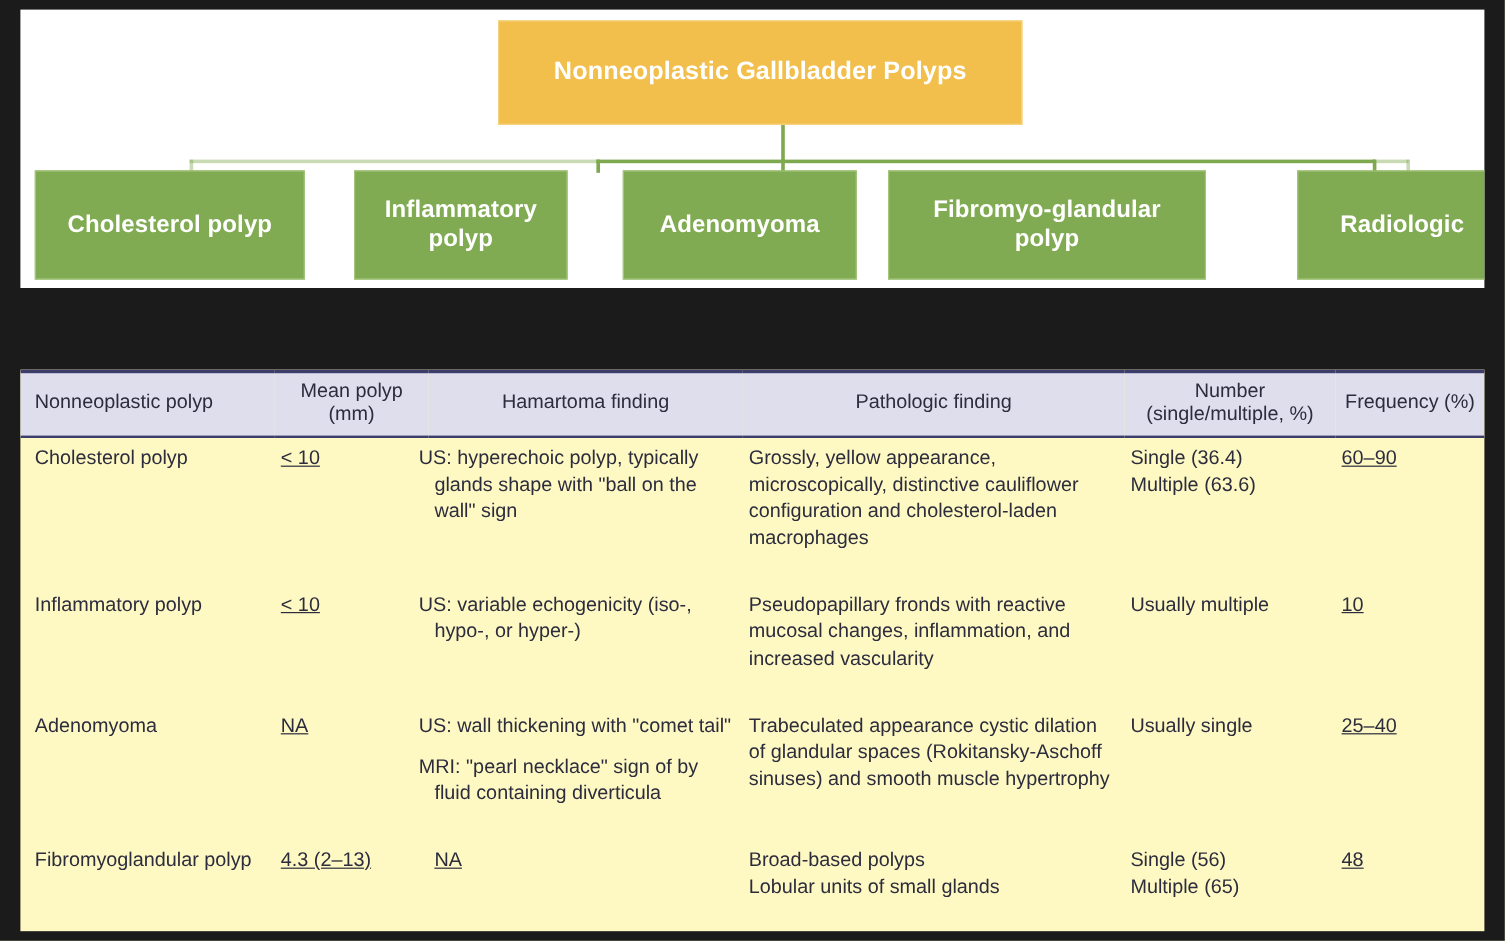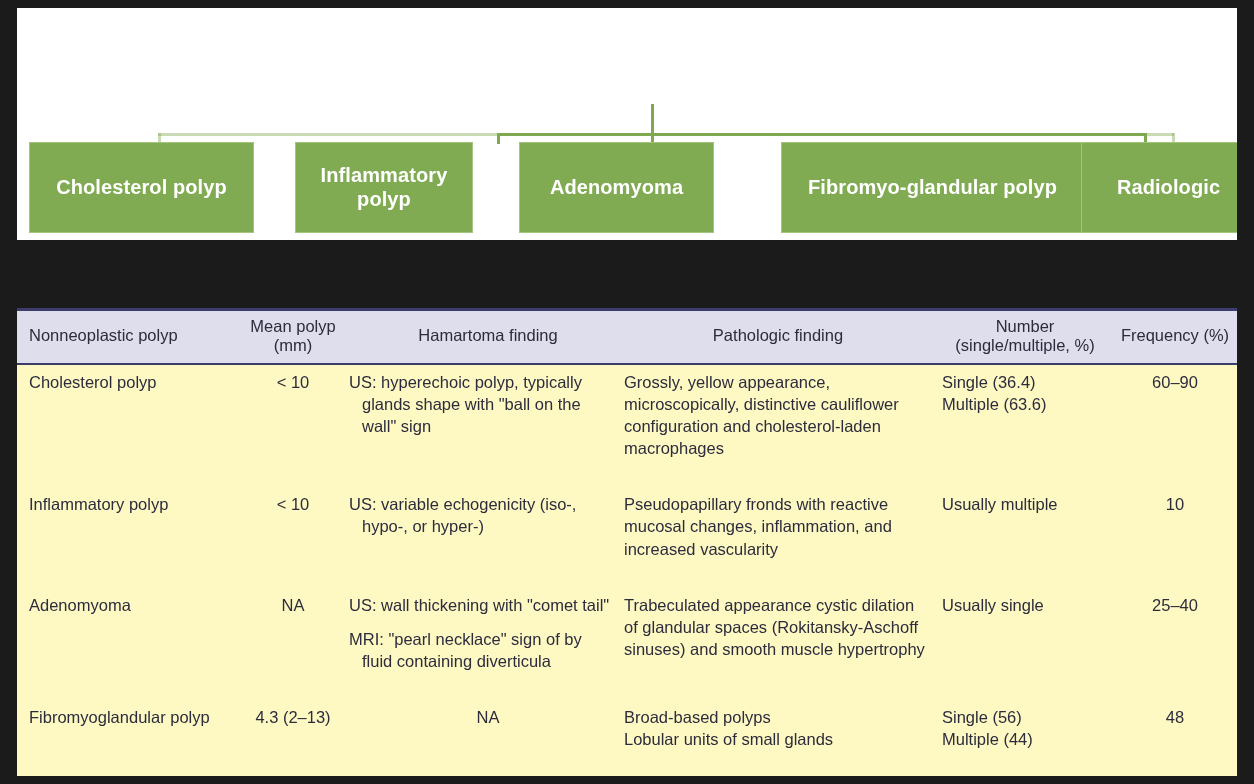--- a/index.html
+++ b/index.html
@@ -42,21 +42,21 @@
     top:134px; height:91px;
     background:#81ab52;
     border:1px solid #a3c57c;
     font-size:20px;
     font-weight:600;
     padding:0 8px;
   }
   #leaf-0{ left:12px;  width:225px; }
   #leaf-1{ left:278px; width:178px; }
   #leaf-2{ left:502px; width:195px; }
-  #leaf-3{ left:764px; width:303px; }
+  #leaf-3{ left:723px; width:265px; }
   #leaf-4{ left:1064px; width:175px; }
 
   
   .vline,.hline{position:absolute;background:#7fa94f;}
   #trunk{ left:634px; top:96px; width:3px; height:31px; }
   #hbar-core{ left:480px; top:125px; width:649px; height:3px; }
   #hbar-left{ left:141px; top:125px; width:341px; height:3px; opacity:.42; }
   #hbar-right{ left:1127px; top:125px; width:30px; height:3px; opacity:.42; }
   #drop-0{ left:141px; top:125px; width:3px; height:11px; opacity:.42; }
   #drop-1{ left:480px; top:125px; width:3px; height:11px; }
@@ -91,21 +91,21 @@
   }
   #tbl th.c0, #tbl td.c0{ text-align:left; padding-left:12px; }
   #tbl tbody td{
     vertical-align:top;
     padding:6px 5px 6px 5px;
     line-height:1.34;
     border:0;
   }
   .col0{width:212px;} .col1{width:128px;} .col2{width:262px;}
   .col3{width:318px;} .col4{width:176px;} .col5{width:124px;}
-  .ctr{text-align:center;}
+  .ctr{text-align:left;text-decoration:underline;}
   .hang{ text-align:left; padding-left:18px; text-indent:-13px; }
   .hang-r{ text-align:left; padding-left:6px; text-indent:-0px; }
   .para{ margin:0 0 0 0; }
   .para + .para{ margin-top:12px; }
   .stack-line{ display:block; }
   .stack-line + .stack-line{ }
   .spacer-row td{ height:10px; padding:0; }
 </style>
 </head>
 <body>
@@ -115,20 +115,23 @@
   <div class="vline" id="trunk"></div>
   <div class="hline" id="hbar-left"></div>
   <div class="hline" id="hbar-core"></div>
   <div class="hline" id="hbar-right"></div>
   <div class="vline" id="drop-0"></div>
   <div class="vline" id="drop-1"></div>
   <div class="vline" id="drop-2"></div>
   <div class="vline" id="drop-3"></div>
   <div class="vline" id="drop-4"></div>
 
+  <div class="node" id="root-node">
+    <span>Nonneoplastic Gallbladder Polyps</span>
+  </div>
 
   <div class="node leaf" id="leaf-0">
     <span>Cholesterol polyp</span>
   </div>
   <div class="node leaf" id="leaf-1">
     <span>Inflammatory polyp</span>
   </div>
   <div class="node leaf" id="leaf-2">
     <span>Adenomyoma</span>
   </div>
@@ -215,20 +218,20 @@
         <td class="c0">Fibromyoglandular polyp</td>
         <td class="ctr">4.3 (2–13)</td>
         <td class="ctr">NA</td>
         <td class="hang-r">
           <span class="stack-line">Broad-based polyps</span>
           <span class="stack-line">Lobular units of small glands</span>
 
         </td>
         <td>
           <span class="stack-line">Single (56)</span>
-          <span class="stack-line">Multiple (44)</span>
+          <span class="stack-line">Multiple (65)</span>
         </td>
         <td class="ctr">48</td>
       </tr>
 
     </tbody>
   </table>
 </div>
 
 </body></html>

